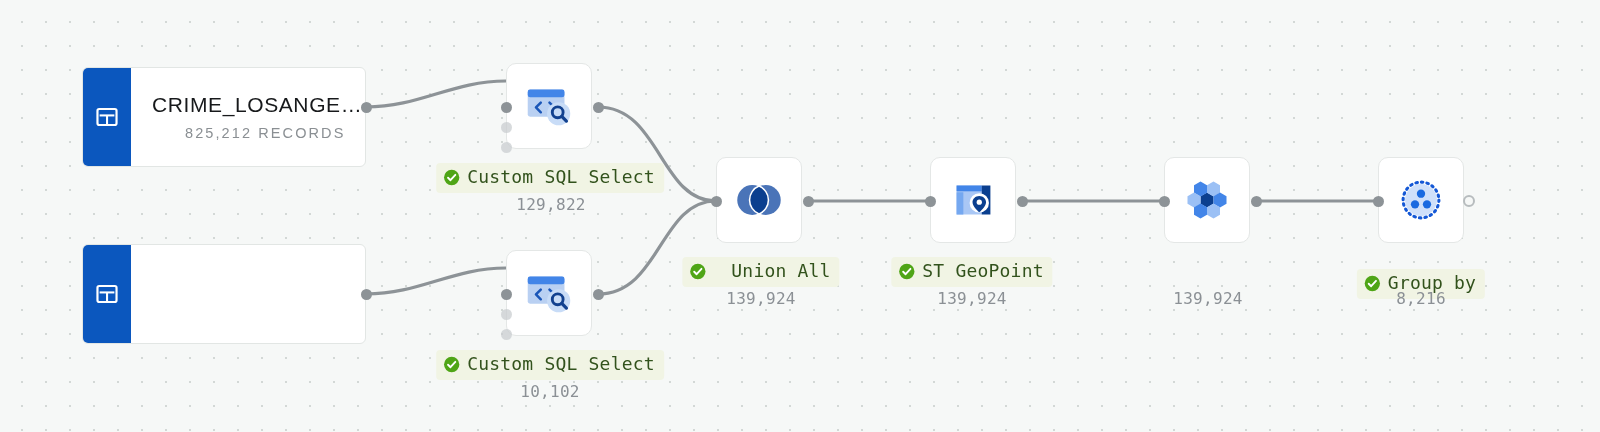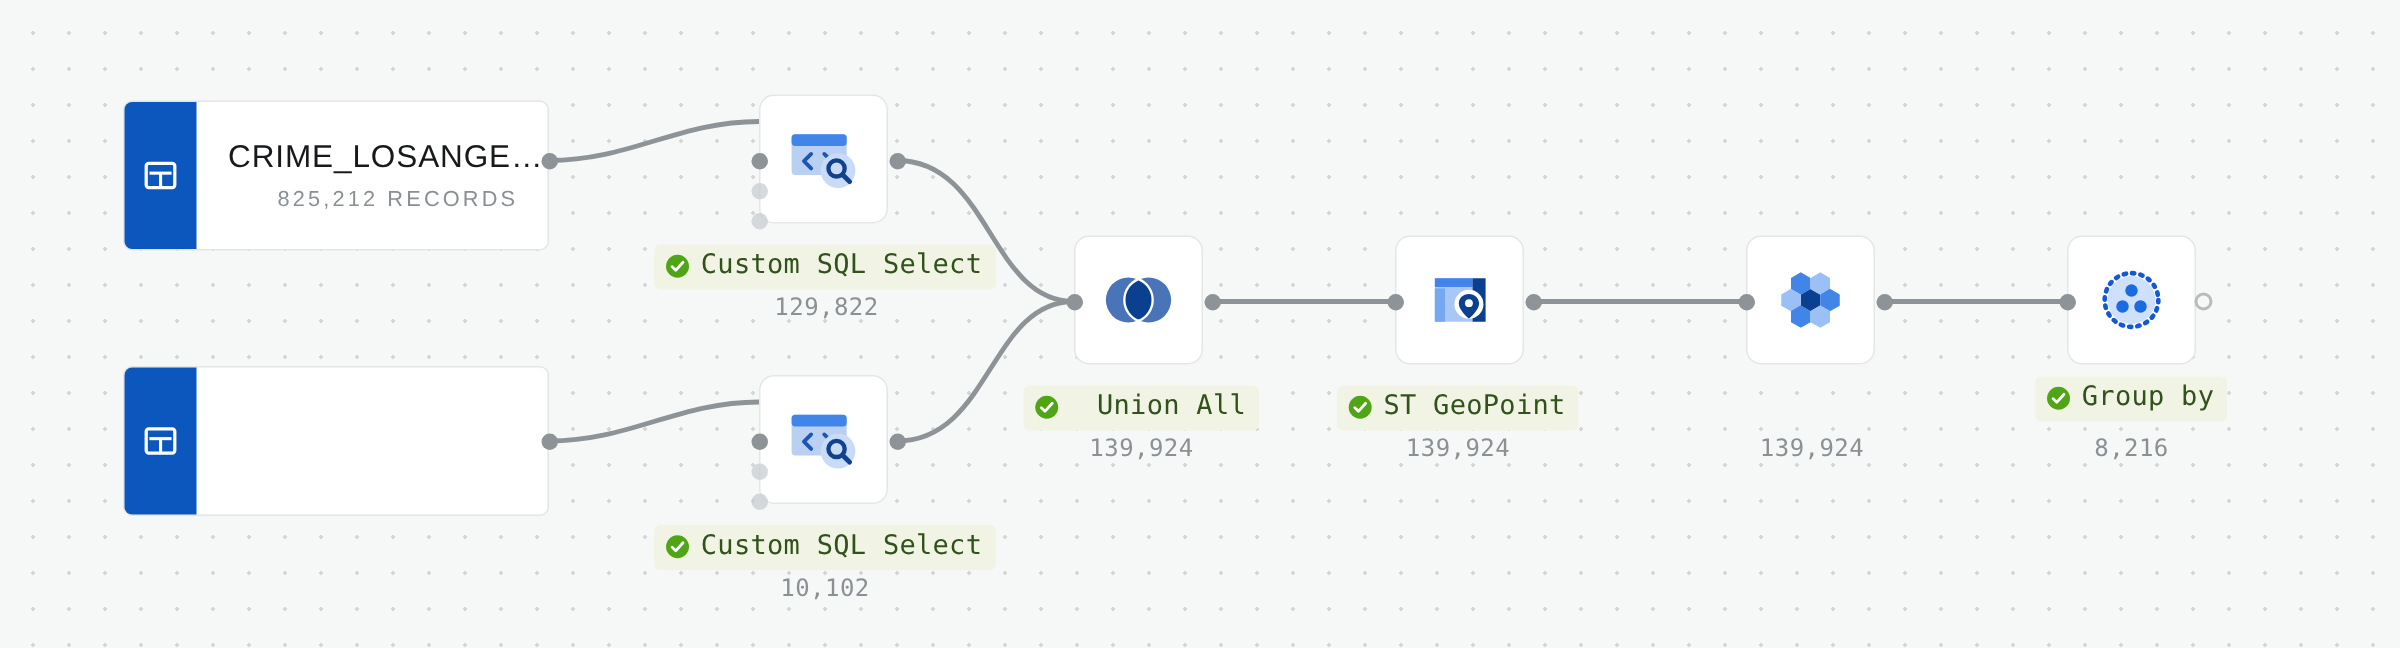--- a/index.html
+++ b/index.html
@@ -284,21 +284,21 @@
       <circle cx="30" cy="30" r="16.5" fill="#cfe0fa"></circle>
       <circle cx="30" cy="30" r="18.5" fill="none" stroke="#1458d6" stroke-width="3.2" stroke-linecap="round" stroke-dasharray="1.6 4.2"></circle>
       <circle cx="30" cy="23.5" r="4.3" fill="#1a6ae0"></circle>
       <circle cx="23.8" cy="34.5" r="4.3" fill="#1a6ae0"></circle>
       <circle cx="36.2" cy="34.5" r="4.3" fill="#1a6ae0"></circle>
     </svg>
   </div>
   <div class="port" style="left:1373px;top:196px;"></div>
   <div class="port hollow" style="left:1463px;top:195px;"></div>
 
-  <div class="lbl" style="left:1421px;top:251px;">
+  <div class="lbl" style="left:1421px;top:269px;">
     <svg class="check" viewBox="0 0 20 20">
       <circle cx="10" cy="10" r="9" fill="#4fa516"></circle>
       <path d="M5.7 10.3 L8.6 13.2 L14.3 6.9" fill="none" stroke="#ffffff" stroke-width="2.2" stroke-linecap="round" stroke-linejoin="round"></path>
     </svg>
     <span class="lbl-txt">Group by</span>
   </div>
   <div class="count" style="left:1421px;top:289px;">8,216</div>
 
 </div>
 

